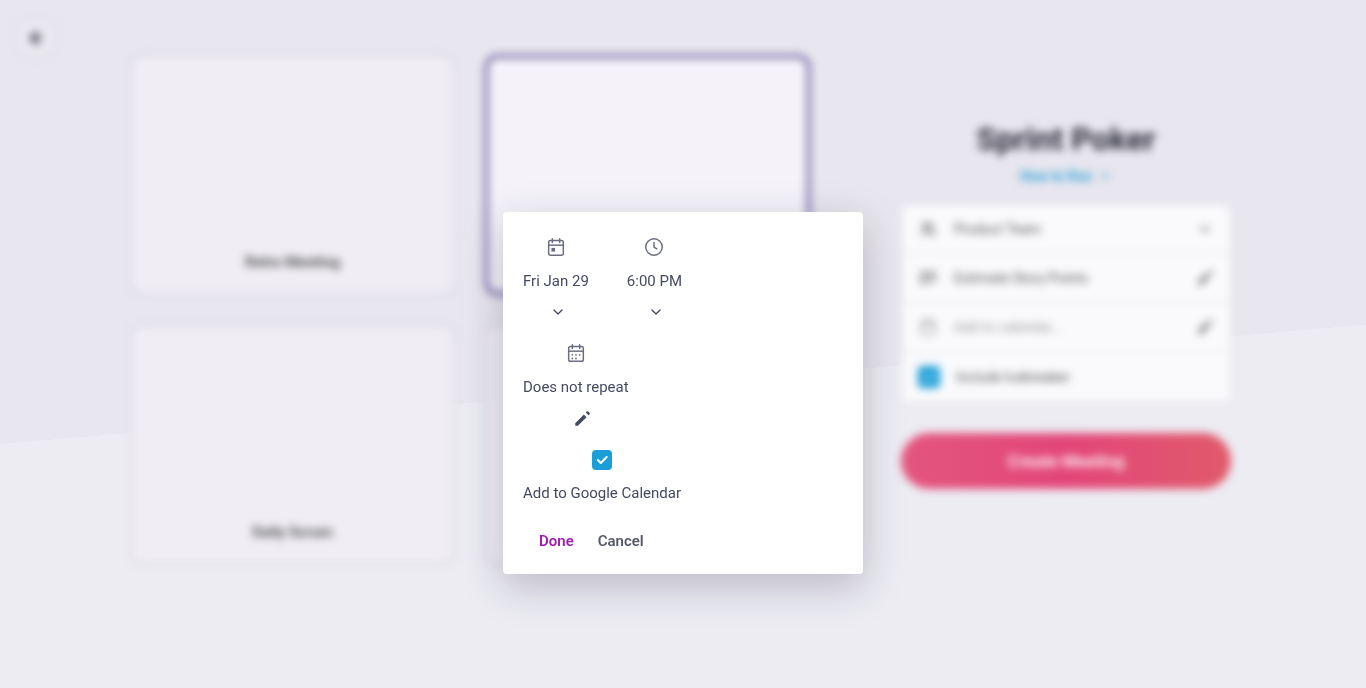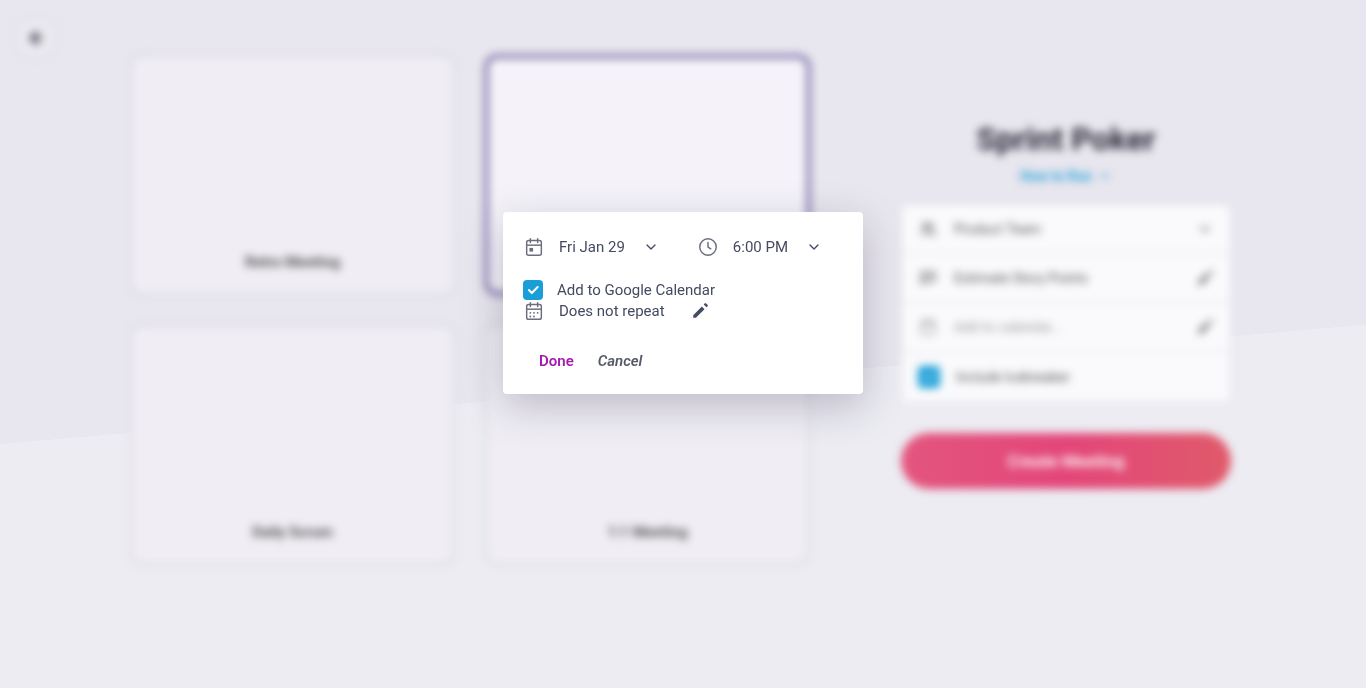--- a/index.html
+++ b/index.html
@@ -174,20 +174,21 @@
       gap: 4px;
       color: #444a60;
       font-size: 15px;
       margin-bottom: 22px;
     }
     .modal-row .field {
       display: flex;
       align-items: center;
       gap: 14px;
       cursor: pointer;
+      flex-direction: column;
     }
     .modal-row svg.row-icon {
       width: 22px;
       height: 22px;
       flex-shrink: 0;
     }
     .modal-row .chev {
       width: 16px;
       height: 16px;
       margin-left: 4px;
@@ -202,21 +203,20 @@
       font-weight: 600;
       margin-top: 30px;
     }
     .modal-actions .done {
       color: #a21caf;
       cursor: pointer;
     }
     .modal-actions .cancel {
       color: #555a68;
       cursor: pointer;
-      font-style: italic;
     }
     .icon-color {
       fill: none;
       stroke: #6a6e80;
       stroke-width: 1.6;
     }
     .pencil-fill {
       fill: #444a60;
     }
   </style>
@@ -323,31 +323,20 @@
     <div class="gap-spacer"></div>
     <div class="field">
       <svg class="row-icon" viewBox="0 0 24 24">
         <circle cx="12" cy="12" r="9" class="icon-color"></circle>
         <path d="M12 7v5l3 2" stroke="#6a6e80" stroke-width="1.6" fill="none" stroke-linecap="round"></path>
       </svg>
       <span>6:00 PM</span>
       <svg class="chev" viewBox="0 0 24 24">
           <path d="M6 9l6 6 6-6" fill="none" stroke="#444a60" stroke-width="2" stroke-linecap="round" stroke-linejoin="round"></path>
         </svg>
-    </div>
-  </div>
-
-  <div class="modal-row" style="margin-bottom:0">
-    <div class="field" style="margin-left:-16px">
-      <div class="checkbox-square" style="width:20px;height:20px">
-        <svg viewBox="0 0 24 24">
-            <path d="M5 12l5 5L20 7" fill="none" stroke="white" stroke-width="3.5" stroke-linecap="round" stroke-linejoin="round"></path>
-          </svg>
-      </div>
-      <span>Add to Google Calendar</span>
     </div>
   </div>
 
   <div class="modal-row">
     <div class="field" style="margin-left:-16px">
       <svg class="row-icon" viewBox="0 0 24 24">
         <rect x="4" y="5" width="16" height="16" rx="2" class="icon-color"></rect>
         <line x1="4" y1="10" x2="20" y2="10" stroke="#6a6e80" stroke-width="1.6"></line>
         <line x1="8" y1="3" x2="8" y2="7" stroke="#6a6e80" stroke-width="1.6" stroke-linecap="round"></line>
         <line x1="16" y1="3" x2="16" y2="7" stroke="#6a6e80" stroke-width="1.6" stroke-linecap="round"></line>
@@ -357,17 +346,28 @@
         <circle cx="8" cy="18" r="1" fill="#6a6e80"></circle>
         <circle cx="12" cy="18" r="1" fill="#6a6e80"></circle>
       </svg>
       <span>Does not repeat</span>
       <svg viewBox="0 0 24 24" width="18" height="18" style="margin-left:12px">
         <path d="M3 17.5V21h3.5L18 9.5 14.5 6 3 17.5zM20.7 7l-3.7-3.7 1.5-1.5c.4-.4 1-.4 1.4 0l2.3 2.3c.4.4.4 1 0 1.4L20.7 7z" class="pencil-fill"></path>
       </svg>
     </div>
   </div>
 
+  <div class="modal-row" style="margin-bottom:0">
+    <div class="field" style="margin-left:-16px">
+      <div class="checkbox-square" style="width:20px;height:20px">
+        <svg viewBox="0 0 24 24">
+            <path d="M5 12l5 5L20 7" fill="none" stroke="white" stroke-width="3.5" stroke-linecap="round" stroke-linejoin="round"></path>
+          </svg>
+      </div>
+      <span>Add to Google Calendar</span>
+    </div>
+  </div>
+
   <div class="modal-actions">
     <span class="done">Done</span>
     <span class="cancel">Cancel</span>
   </div>
 </div>
 
 </body></html>

